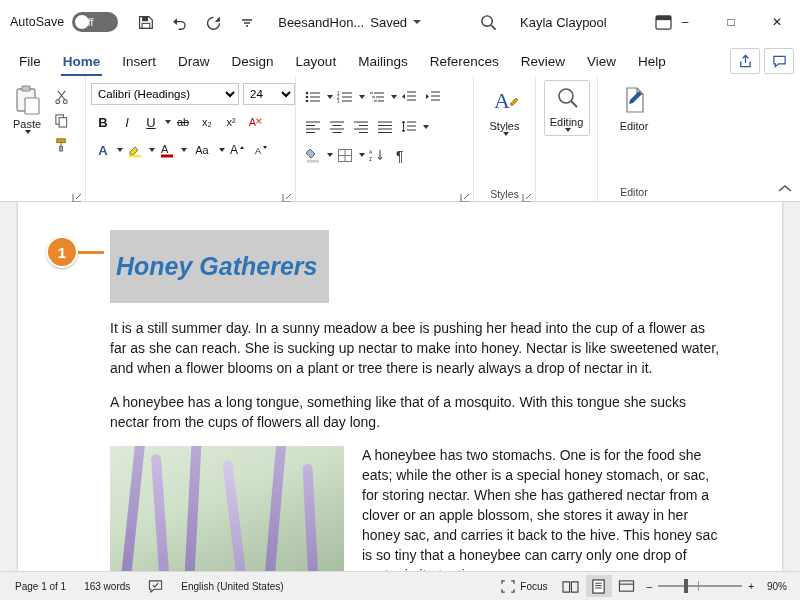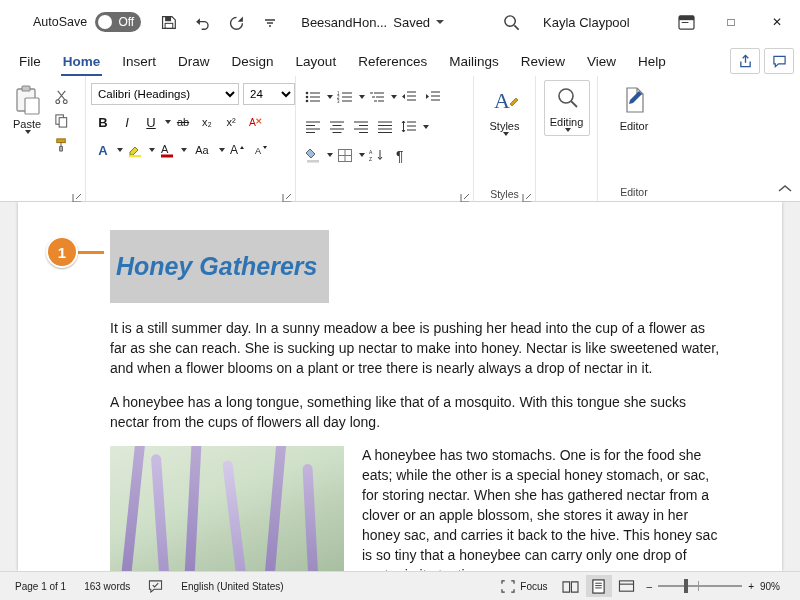--- a/index.html
+++ b/index.html
@@ -14,21 +14,20 @@
   * { box-sizing: border-box; }
 
   
   .titlebar {
     height: 44px;
     background: #ffffff;
     display: flex;
     align-items: center;
     padding: 0 0 0 10px;
     position: relative;
-    margin-left: 23px;
   }
   .tb-group { display: flex; align-items: center; }
   .autosave-label {
     font-size: 12.5px;
     color: #1a1a1a;
     margin-right: 8px;
   }
   .toggle {
     width: 46px;
     height: 20px;
@@ -42,21 +41,21 @@
     cursor: pointer;
   }
   .toggle .knob {
     width: 14px;
     height: 14px;
     background: #ffffff;
     border-radius: 50%;
     position: absolute;
     left: 3px;
   }
-  .toggle .off-text { position: absolute; right: 7px; font-size: 12px; }
+  .toggle .off-text { position: absolute; right: 25px; font-size: 10px; }
 
   .tb-icon {
     width: 34px;
     height: 34px;
     display: flex;
     align-items: center;
     justify-content: center;
     cursor: pointer;
     color: #3b3b3b;
   }
@@ -353,21 +352,21 @@
   .zoom-thumb {
     position: absolute;
     left: 26px; top: -6px;
     width: 4px; height: 14px;
     background: #5a5a5a;
   }
   .zoom-mid {
     position: absolute; left: 40px; top: -4px;
     width: 1px; height: 10px; background: #999;
   }
-  .zoom-val { width: 34px; text-align: left; }
+  .zoom-val { width: 34px; text-align: center; }
 </style>
 </head>
 <body>
 
 <div class="titlebar">
   <div class="tb-group">
     <span class="autosave-label">AutoSave</span>
     <div class="toggle">
       <div class="knob"></div>
       <span class="off-text">Off</span>
@@ -428,22 +427,22 @@
   </div>
 </div>
 
 <div class="tabs">
   <div class="tab">File</div>
   <div class="tab active">Home</div>
   <div class="tab">Insert</div>
   <div class="tab">Draw</div>
   <div class="tab">Design</div>
   <div class="tab">Layout</div>
+  <div class="tab">Mailings</div>
   <div class="tab">References</div>
-  <div class="tab">Mailings</div>
   <div class="tab">Review</div>
   <div class="tab">View</div>
   <div class="tab">Help</div>
 
   <div class="tab-right">
     <div class="tab-btn">
       <svg width="15" height="14" viewBox="0 0 16 15">
           <path d="M8 1.5v8" stroke="#2b579a" stroke-width="1.4"></path>
           <path d="M5 4.5L8 1.5l3 3" fill="none" stroke="#2b579a" stroke-width="1.4"></path>
           <path d="M3 8v5.5h10V8" fill="none" stroke="#2b579a" stroke-width="1.4"></path>

